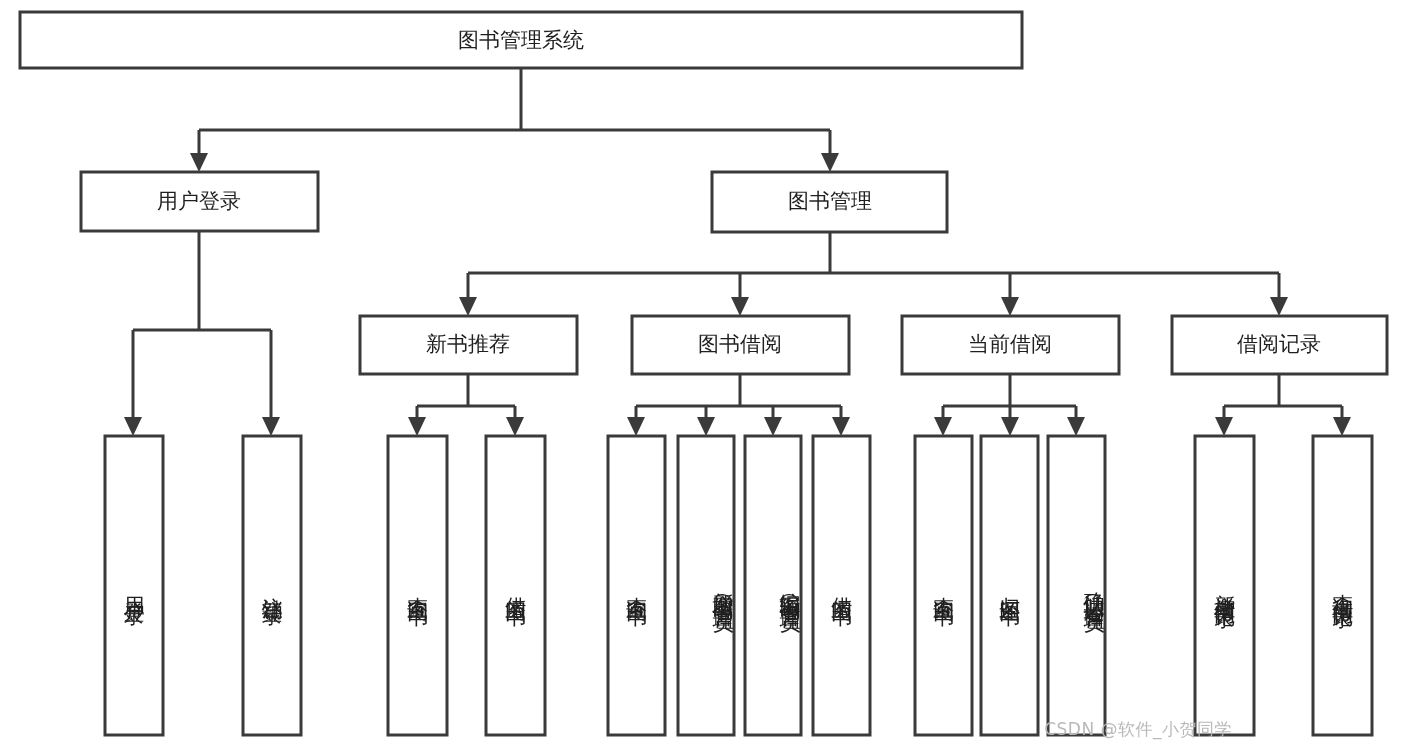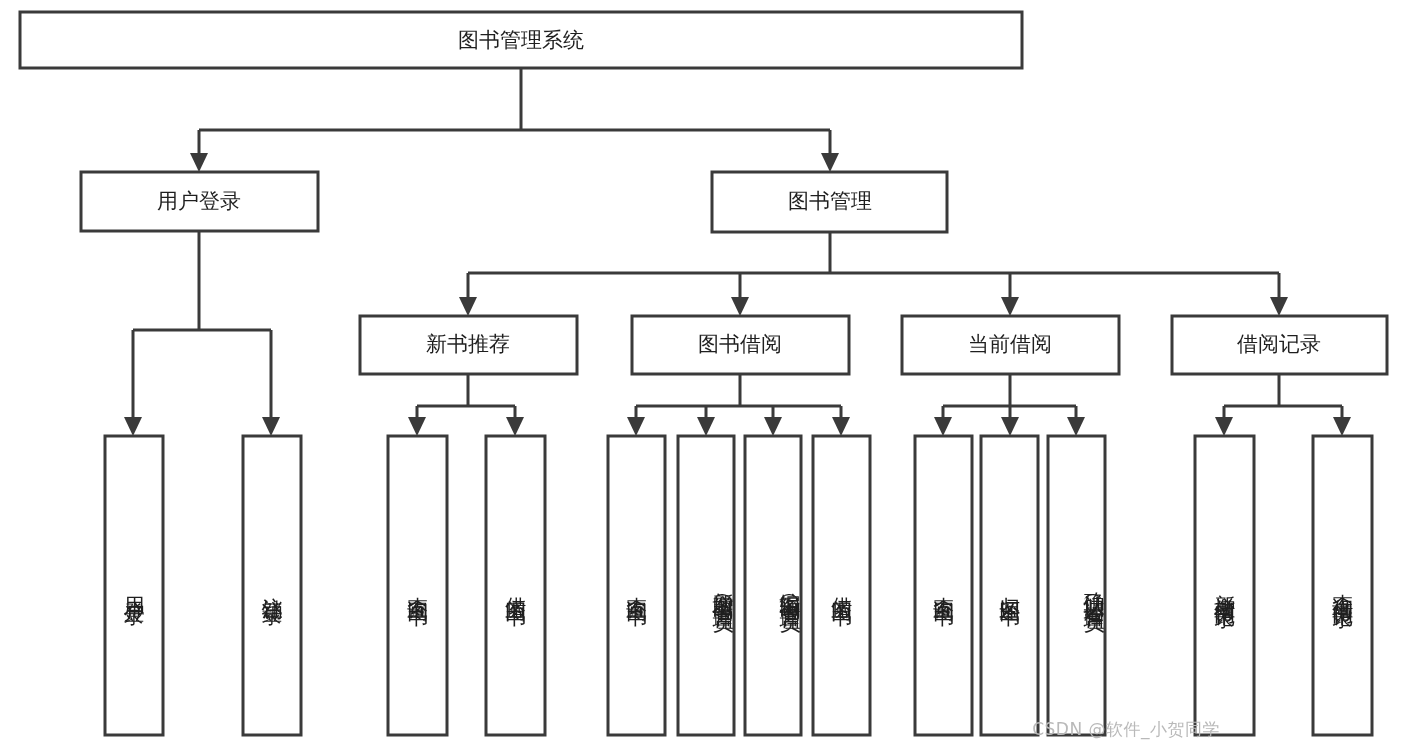--- a/index.html
+++ b/index.html
@@ -61,21 +61,21 @@
     letter-spacing: 3px;
     display: flex;
     align-items: center;
     justify-content: center;
     text-align: center;
     white-space: nowrap;
     pointer-events: none;
   }
   .watermark {
     position: absolute;
-    right: 24px;
+    right: 12px;
     bottom: 6px;
     font-family: "DejaVu Sans", "Liberation Sans", sans-serif;
     font-size: 17px;
     color: #b9b9b9;
     white-space: nowrap;
     letter-spacing: 0.5px;
   }
 </style>
 </head>
 <body>

